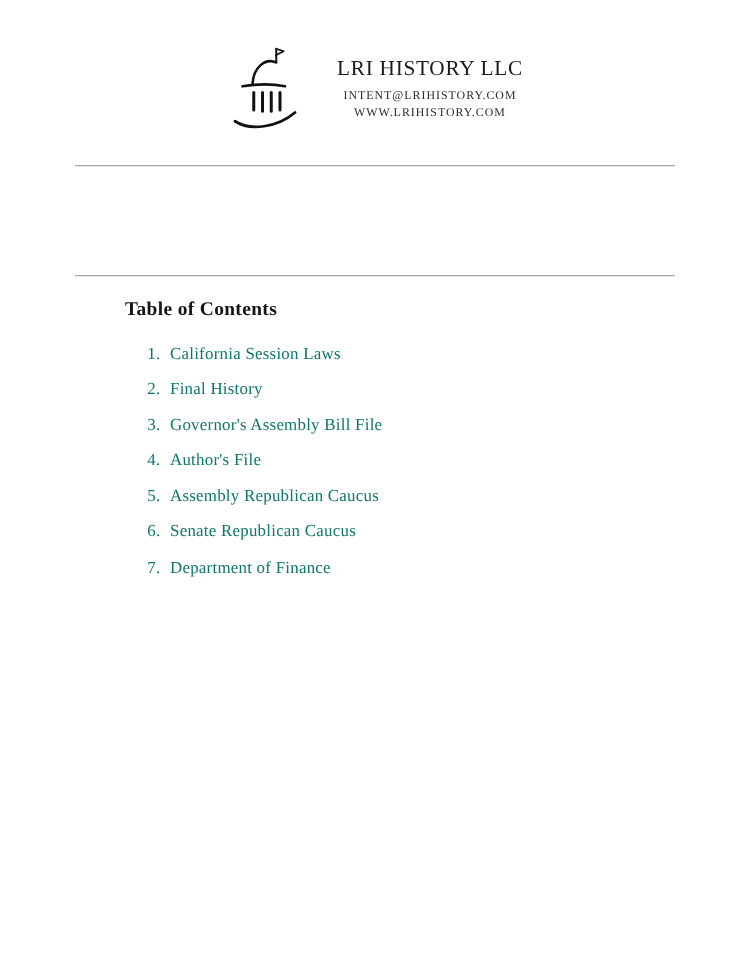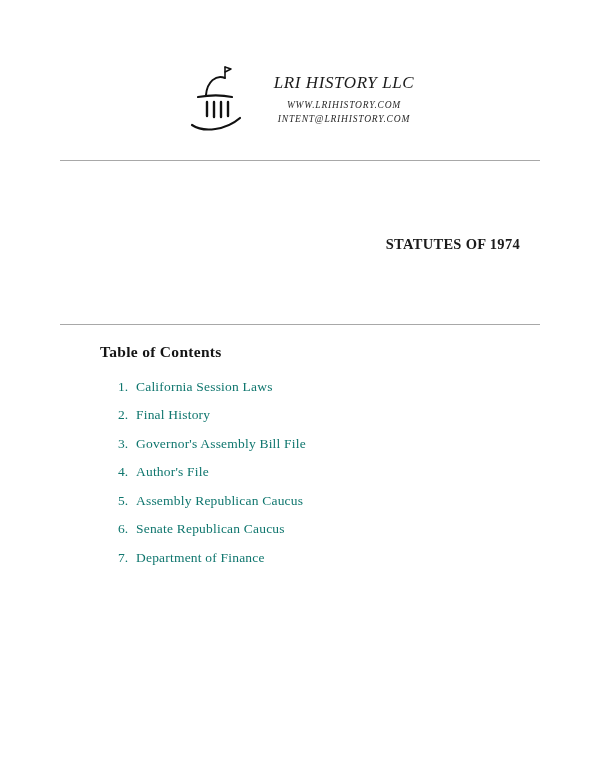--- a/index.html
+++ b/index.html
@@ -17,22 +17,21 @@
     height: 776px;
     background: #ffffff;
   }
 
   
   .letterhead {
     display: flex;
     justify-content: center;
     align-items: center;
     gap: 26px;
-    padding-top: 62px;
-    font-style: italic;
+    padding-top: 34px;
   }
   .logo-wrap {
     width: 62px;
     height: 74px;
     flex: 0 0 auto;
   }
   .logo-wrap svg { width: 100%; height: 100%; }
   .head-text {
     text-align: center;
     line-height: 1.35;
@@ -113,29 +112,28 @@
         <path d="M21 40 L21 54" stroke="#111" stroke-width="2.4" stroke-linecap="round"></path>
         <path d="M28 40 L28 55" stroke="#111" stroke-width="2.4" stroke-linecap="round"></path>
         <path d="M35 40 L35 55" stroke="#111" stroke-width="2.4" stroke-linecap="round"></path>
         <path d="M42 40 L42 54" stroke="#111" stroke-width="2.4" stroke-linecap="round"></path>
 
         <path d="M6 63 C18 71, 40 68, 54 56" stroke="#111" stroke-width="2.2" fill="none" stroke-linecap="round"></path>
       </svg>
     </div>
     <div class="head-text">
       <div class="company-name">LRI HISTORY LLC</div>
+      <div class="contact-line">INTENT@LRIHISTORY.COM</div>
       <div class="contact-line">WWW.LRIHISTORY.COM</div>
-      <div class="contact-line">INTENT@LRIHISTORY.COM</div>
     </div>
   </div>
 
   <hr class="rule rule-1">
 
   <div class="statute-block">
-    <div>STATUTES OF 1974</div>
   </div>
 
   <hr class="rule rule-2">
 
   <div class="toc">
     <div class="toc-title">Table of Contents</div>
     <ol class="toc-list">
       <li>California Session Laws</li>
       <li>Final History</li>
       <li>Governor's Assembly Bill File</li>

